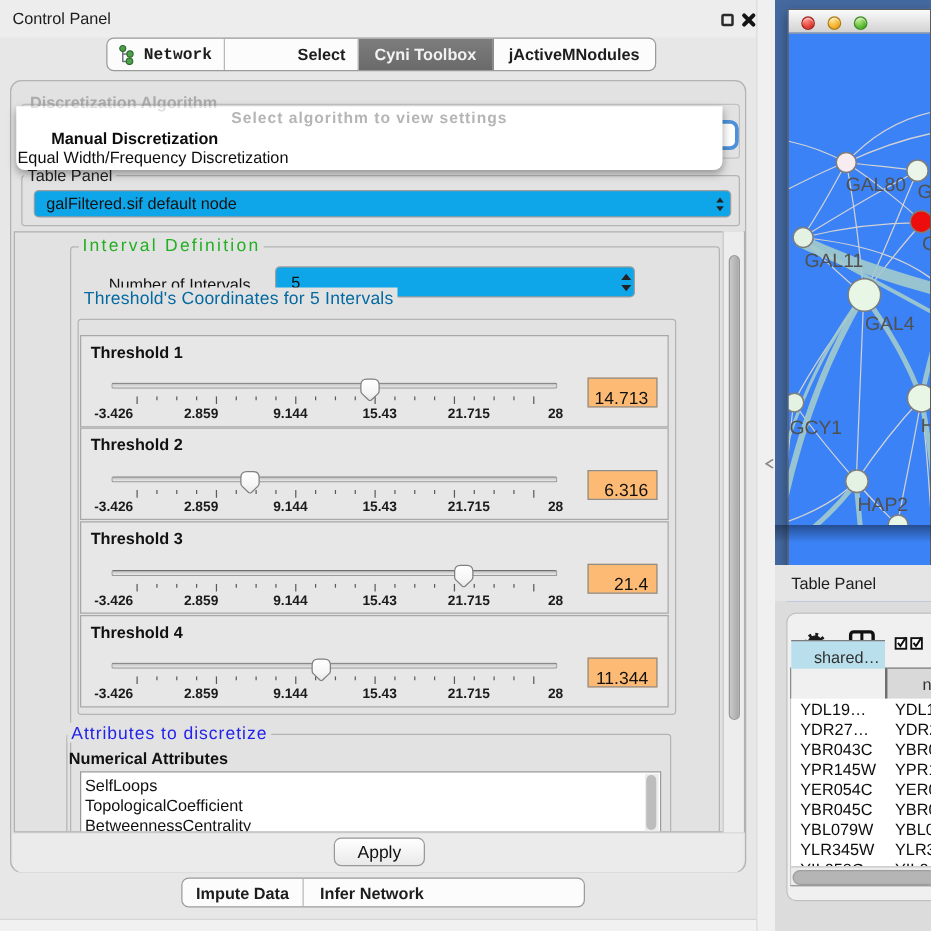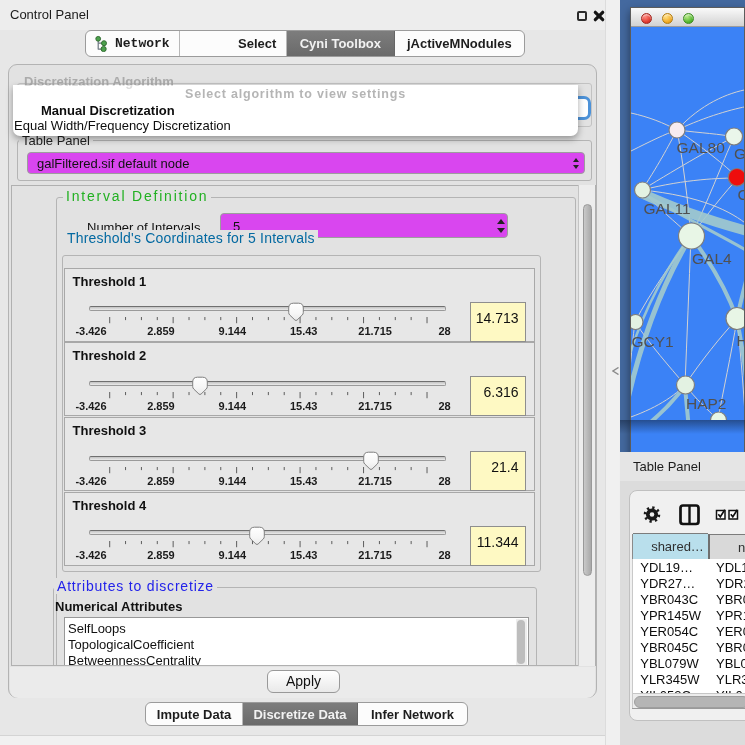--- a/index.html
+++ b/index.html
@@ -28,37 +28,37 @@
 #ghost{left:24px;top:74px;font-size:13px;font-weight:700;color:#ababab;}
 #popup{z-index:4;left:13px;top:85px;width:565px;height:51px;background:#ffffff;
   border-radius:0 0 7px 7px;box-shadow:0 3px 7px rgba(0,0,0,0.35);}
 #popup .prompt{position:absolute;left:0;right:0;top:2px;text-align:center;
   font-size:12.5px;font-weight:700;color:#b5b5b5;letter-spacing:0.8px;}
 #popup .it1{position:absolute;left:1px;top:18px;font-size:13px;font-weight:700;color:#0d0d0d;margin-left:27px;}
 #popup .it2{position:absolute;left:1px;top:33px;font-size:13px;color:#0d0d0d;}
 #bluecombo{left:480px;top:96px;width:111px;height:24px;background:#fff;
   border:3px solid #4d92d8;border-radius:7px;}
 
-.combo{position:absolute;background:#d946ef;border:1px solid #9d9d9d;border-radius:4px;
+.combo{position:absolute;background:#0ea5e9;border:1px solid #9d9d9d;border-radius:4px;
   font-size:13px;color:#111;}
 .combo .txt{position:absolute;left:9px;top:50%;transform:translateY(-50%);white-space:nowrap;}
 .arr{position:absolute;width:0;height:0;border-left:4.5px solid transparent;
   border-right:4.5px solid transparent;}
 .arr.up{border-bottom:6px solid #222;}
 .arr.dn{border-top:6px solid #222;}
 
 #viewport{left:11px;top:185px;width:585px;height:481px;border:1px solid #b0b0b0;
   background:#e2e2e2;overflow:hidden;}
 
 .tbox{position:absolute;left:51.5px;width:471px;height:74px;border:1px solid #a8a8a8;
   background:#e7e7e7;}
 .tbox .tt{position:absolute;left:8px;top:5px;font-size:13px;font-weight:700;color:#111;}
 .track{position:absolute;left:24.5px;top:37.5px;width:357px;height:5px;border-radius:2px;
   background:linear-gradient(#c2c2c2,#ebebeb);border:1px solid #9a9a9a;border-top-color:#6f6f6f;}
-.vbox{position:absolute;left:405px;top:33px;width:56px;height:40px;background:#fef9c3;
+.vbox{position:absolute;left:405px;top:33px;width:56px;height:24px;background:#fdba74;
   border:1px solid #8e8e8e;font-size:14px;color:#111;text-align:right;
   line-height:30px;padding-right:6px;}
 .ticks{position:absolute;left:24.5px;top:48.5px;width:358px;height:8px;}
 .lbl{position:absolute;top:56.5px;font-size:11px;font-weight:700;color:#1b1b1b;
   transform:translateX(-50%);white-space:nowrap;}
 .thumb{position:absolute;top:33px;width:17px;height:19px;transform:translateX(-50%);}
 
 #numlist{left:52px;top:431px;width:465px;height:60px;background:#fff;border:1px solid #989898;
   font-size:13px;color:#111;}
 #numlist{padding-top:3px;}
@@ -75,21 +75,21 @@
 #macwin{left:630px;top:7px;width:115px;height:511px;border:1px solid #5c5c5c;
   background:#3b82f6;box-shadow:0 4px 9px rgba(0,0,0,0.45);}
 #mactb{left:0;top:0;width:100%;height:19px;background:linear-gradient(#fafafa,#d2d2d2);
   border-bottom:1px solid #9c9c9c;}
 .light{position:absolute;top:4.5px;width:11px;height:11px;border-radius:50%;box-shadow:inset 0 1.5px 1px rgba(255,255,255,0.55);}
 #tpbar{left:620px;top:452px;width:125px;height:29px;background:#e5e5e5;}
 #tpbar .t{position:absolute;left:13px;top:7px;font-size:13px;color:#1c1c1c;}
 #tparea{left:620px;top:481px;width:125px;height:264px;background:#dcdcdc;}
 #tpanel{left:629px;top:490px;width:130px;height:231px;background:#f0f0f0;
   border:1px solid #c0c0c0;border-radius:8px 0 0 8px;}
-#thead1{left:633px;top:533px;width:75px;height:40px;background:#b9dfec;border-top:1px solid #7c7c7c;
+#thead1{left:633px;top:512px;width:75px;height:23px;background:#b9dfec;border-top:1px solid #7c7c7c;
   font-size:13px;color:#303030;text-align:center;line-height:25px;padding-left:14px;}
 #thead2{left:710px;top:534px;width:36px;height:25px;overflow:hidden;background:#d9d9d9;border-top:1px solid #7c7c7c;
   font-size:13px;color:#303030;padding-left:28px;line-height:25px;}
 #theadsep{left:708px;top:534px;width:2px;height:25px;background:#6f6f6f;}
 #tbody{left:633px;top:559px;width:112px;height:134px;background:#fff;overflow:hidden;
   font-size:13px;color:#0d0d0d;}
 .trow{position:absolute;left:0;width:200px;height:16px;line-height:16px;}
 .c2{position:absolute;left:83px;}
 #hsb{left:633px;top:693px;width:112px;height:16px;background:#ececec;border-top:1px solid #c6c6c6;border-bottom:1px solid #9a9a9a;}
 #hsbthumb{left:634px;top:695.5px;width:115px;height:12px;background:#b5b5b5;border:1px solid #9e9e9e;border-radius:6px;}
@@ -345,21 +345,20 @@
     </div>
   </div>
   <div class="abs" id="vsb"></div>
   <div class="abs" id="vsbthumb"></div>
 
   <div class="abs" style="left:10px;top:667px;width:585px;height:31px;background:#ebebeb;border-radius:0 0 8px 8px;"></div>
   <div class="abs" id="applybtn">Apply</div>
 
   <div class="seg" style="left:145px;top:702px;width:323px;height:24px;">
     <div class="s" style="width:97px;">Impute Data</div>
-    <div class="s dark" style="width:115px;">Discretize Data</div>
     <div class="s" style="width:109px;">Infer Network</div>
   </div>
 
   <div class="abs" id="ghost">Discretization Algorithm</div>
   <div class="abs" style="left:13px;top:85px;width:565px;height:8px;overflow:hidden;z-index:5;">
       <div style="position:absolute;left:11px;top:-11px;font-size:13px;font-weight:700;color:#dedede;">Discretization Algorithm</div>
     </div>
   <div class="abs" id="popup">
     <div class="prompt">Select algorithm to view settings</div>
     <div class="it1">Manual Discretization</div>

